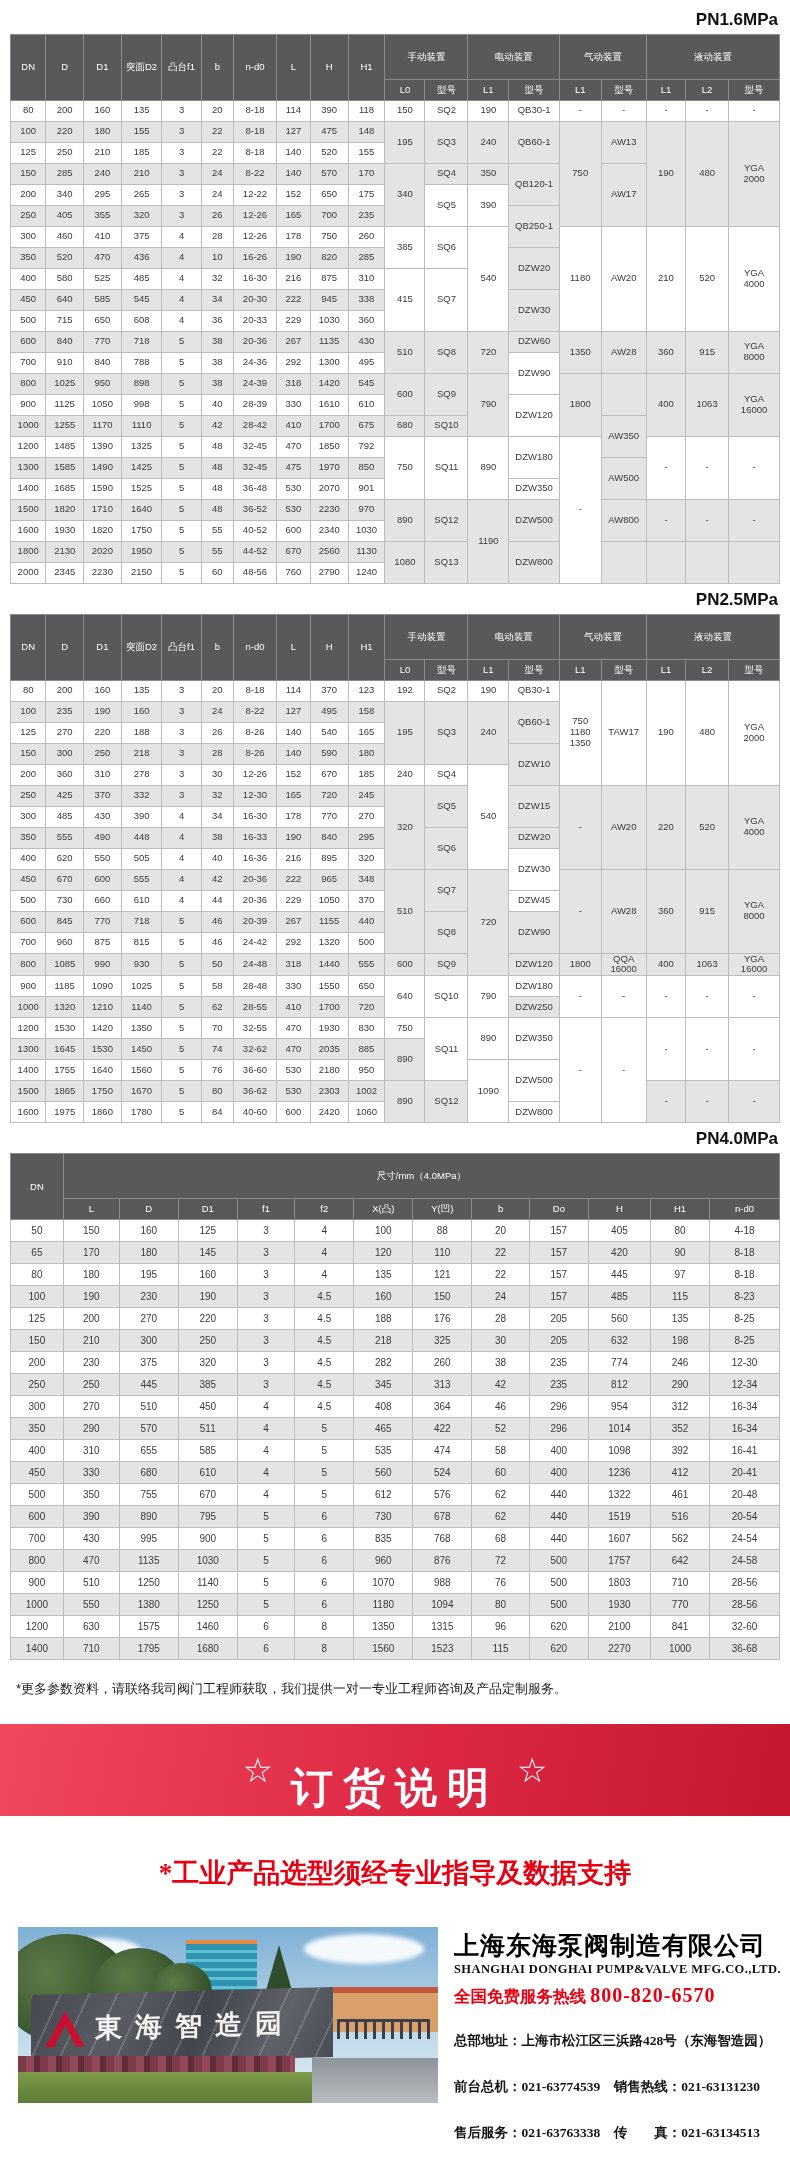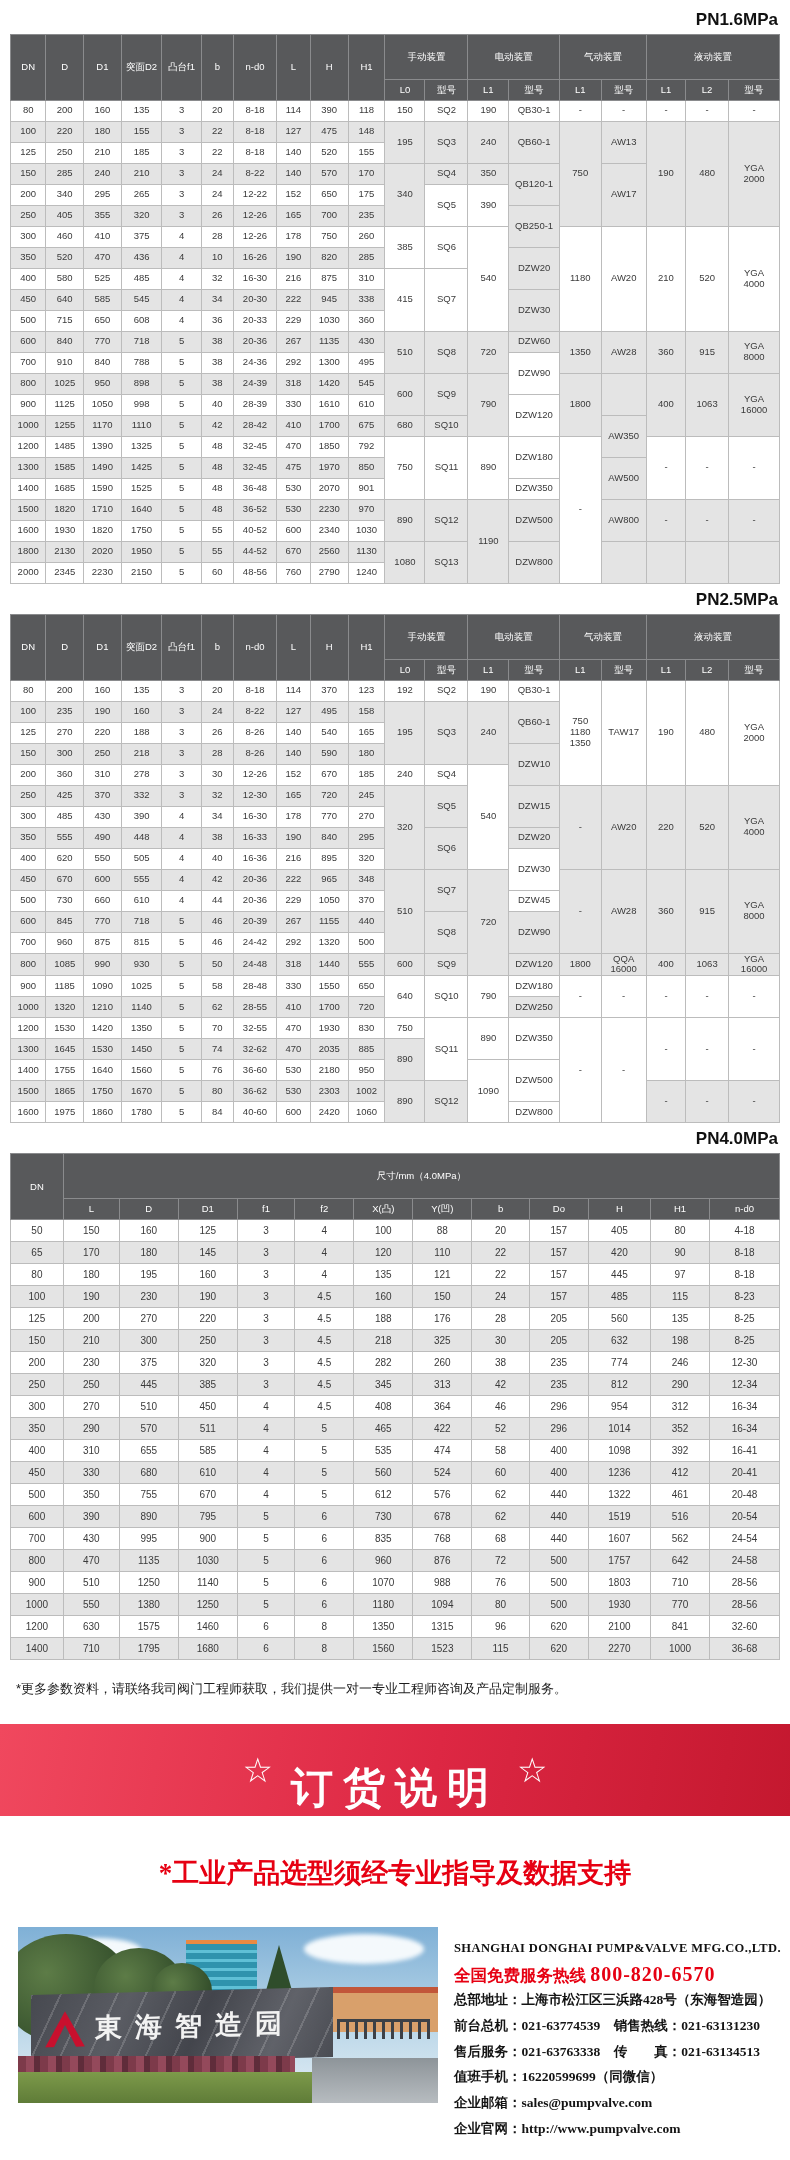--- a/index.html
+++ b/index.html
@@ -50,27 +50,27 @@
   .hedge{position:absolute;left:0;bottom:17%;width:66%;height:10%;
        background:repeating-linear-gradient(90deg,#7d3a4a 0 8px,#94495b 8px 16px,#5f2c3a 16px 22px);}
   .lawn{position:absolute;left:0;bottom:0;width:74%;height:18%;
        background:linear-gradient(180deg,#7d9a4a,#5f7c38);}
   .road{position:absolute;right:0;bottom:0;width:30%;height:26%;background:linear-gradient(180deg,#8d9499,#b7bcc0);}
   .gate{position:absolute;right:2%;top:52%;width:22%;height:10%;
        background:repeating-linear-gradient(90deg,#3c4046 0 3px,transparent 3px 9px);border-top:3px solid #3c4046;}
   
   .info{flex:1;padding-left:16px;padding-top:2px;}
   .cname{font-size:25px;font-weight:bold;color:#000;letter-spacing:1px;white-space:nowrap;}
-  .ename{font-size:12.5px;font-weight:bold;color:#111;margin-top:12px;letter-spacing:.4px;
+  .ename{font-size:12.5px;font-weight:bold;color:#111;margin-top:0;letter-spacing:.4px;
        font-family:"Liberation Serif",serif;white-space:nowrap;}
   .hotline{margin-top:7px;color:var(--red);font-weight:bold;font-size:16.5px;
        font-family:"Liberation Serif",serif;}
   .hotline .num{font-size:20px;letter-spacing:1px;}
   .contact-line{font-size:13.5px;font-weight:bold;color:#141414;line-height:1.9;
-       font-family:"Liberation Serif",serif;white-space:nowrap;}
+       font-family:"Liberation Serif",serif;white-space:nowrap;margin-top:20px;}
 </style>
 </head>
 <body>
 
 <div class="tables-wrap">
   <div class="pn-label">PN1.6MPa</div>
   <div>
       <table class="spec">
         <colgroup>
           <col style="width: 4.6%;">
@@ -1255,20 +1255,21 @@
     <div class="wall">
       <div class="streak"></div>
       <div class="logo-mark"></div>
       <div class="sign-text">東海智造园</div>
     </div>
     <div class="hedge"></div>
     <div class="lawn"></div>
     <div class="road"></div>
   </div>
   <div class="info">
+    <div class="cname">上海东海泵阀制造有限公司</div>
     <div class="ename">SHANGHAI DONGHAI PUMP&amp;VALVE MFG.CO.,LTD.</div>
     <div class="hotline">
       <span>全国免费服务热线</span>
       <span class="num"> 800-820-6570</span>
     </div>
     <div class="contact-line">总部地址：上海市松江区三浜路428号（东海智造园）</div>
     <div class="contact-line">前台总机：021-63774539　销售热线：021-63131230</div>
     <div class="contact-line">售后服务：021-63763338　传　　真：021-63134513</div>
     <div class="contact-line">值班手机：16220599699（同微信）</div>
     <div class="contact-line">企业邮箱：sales@pumpvalve.com</div>

